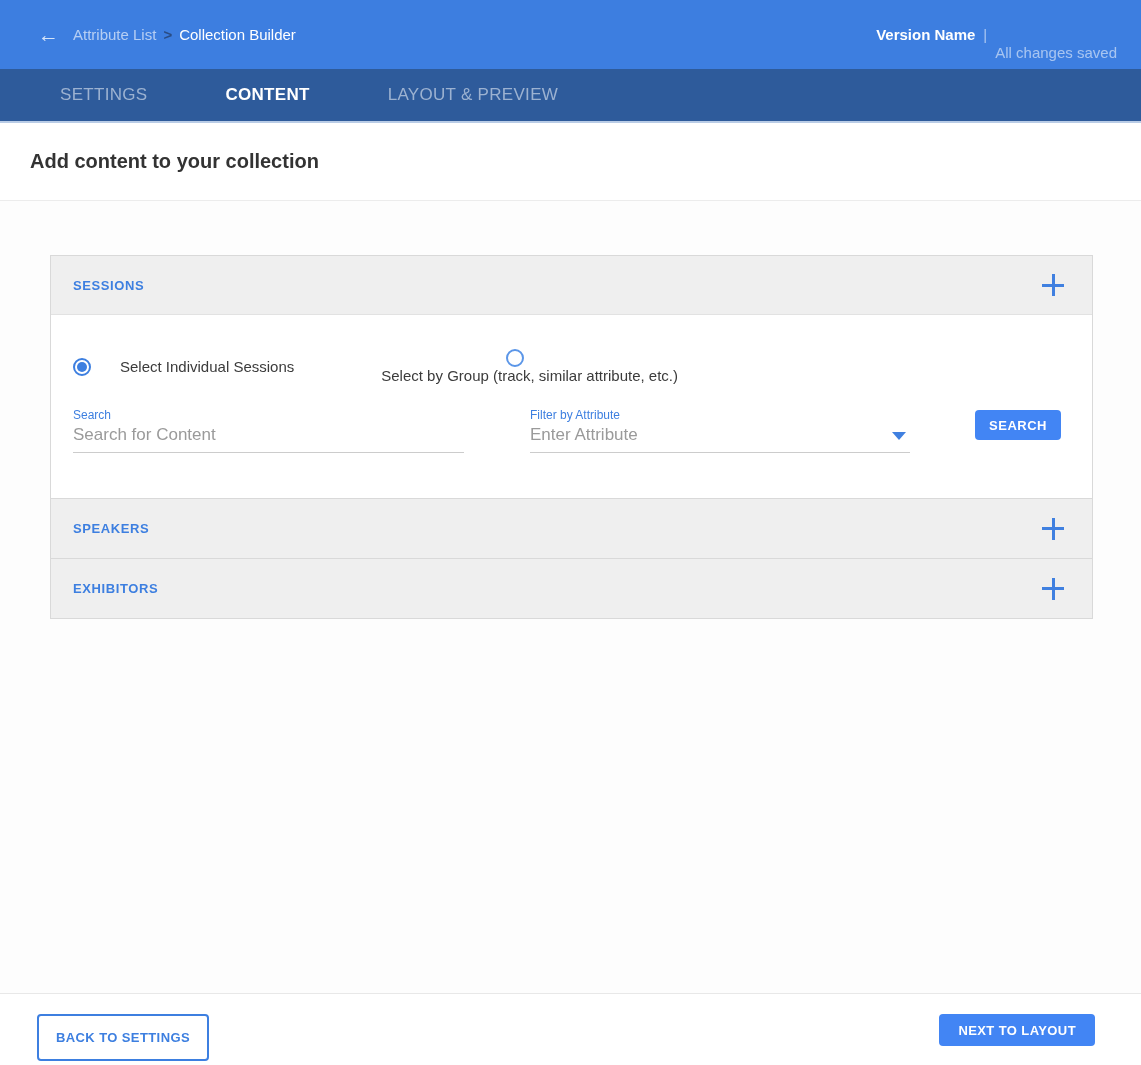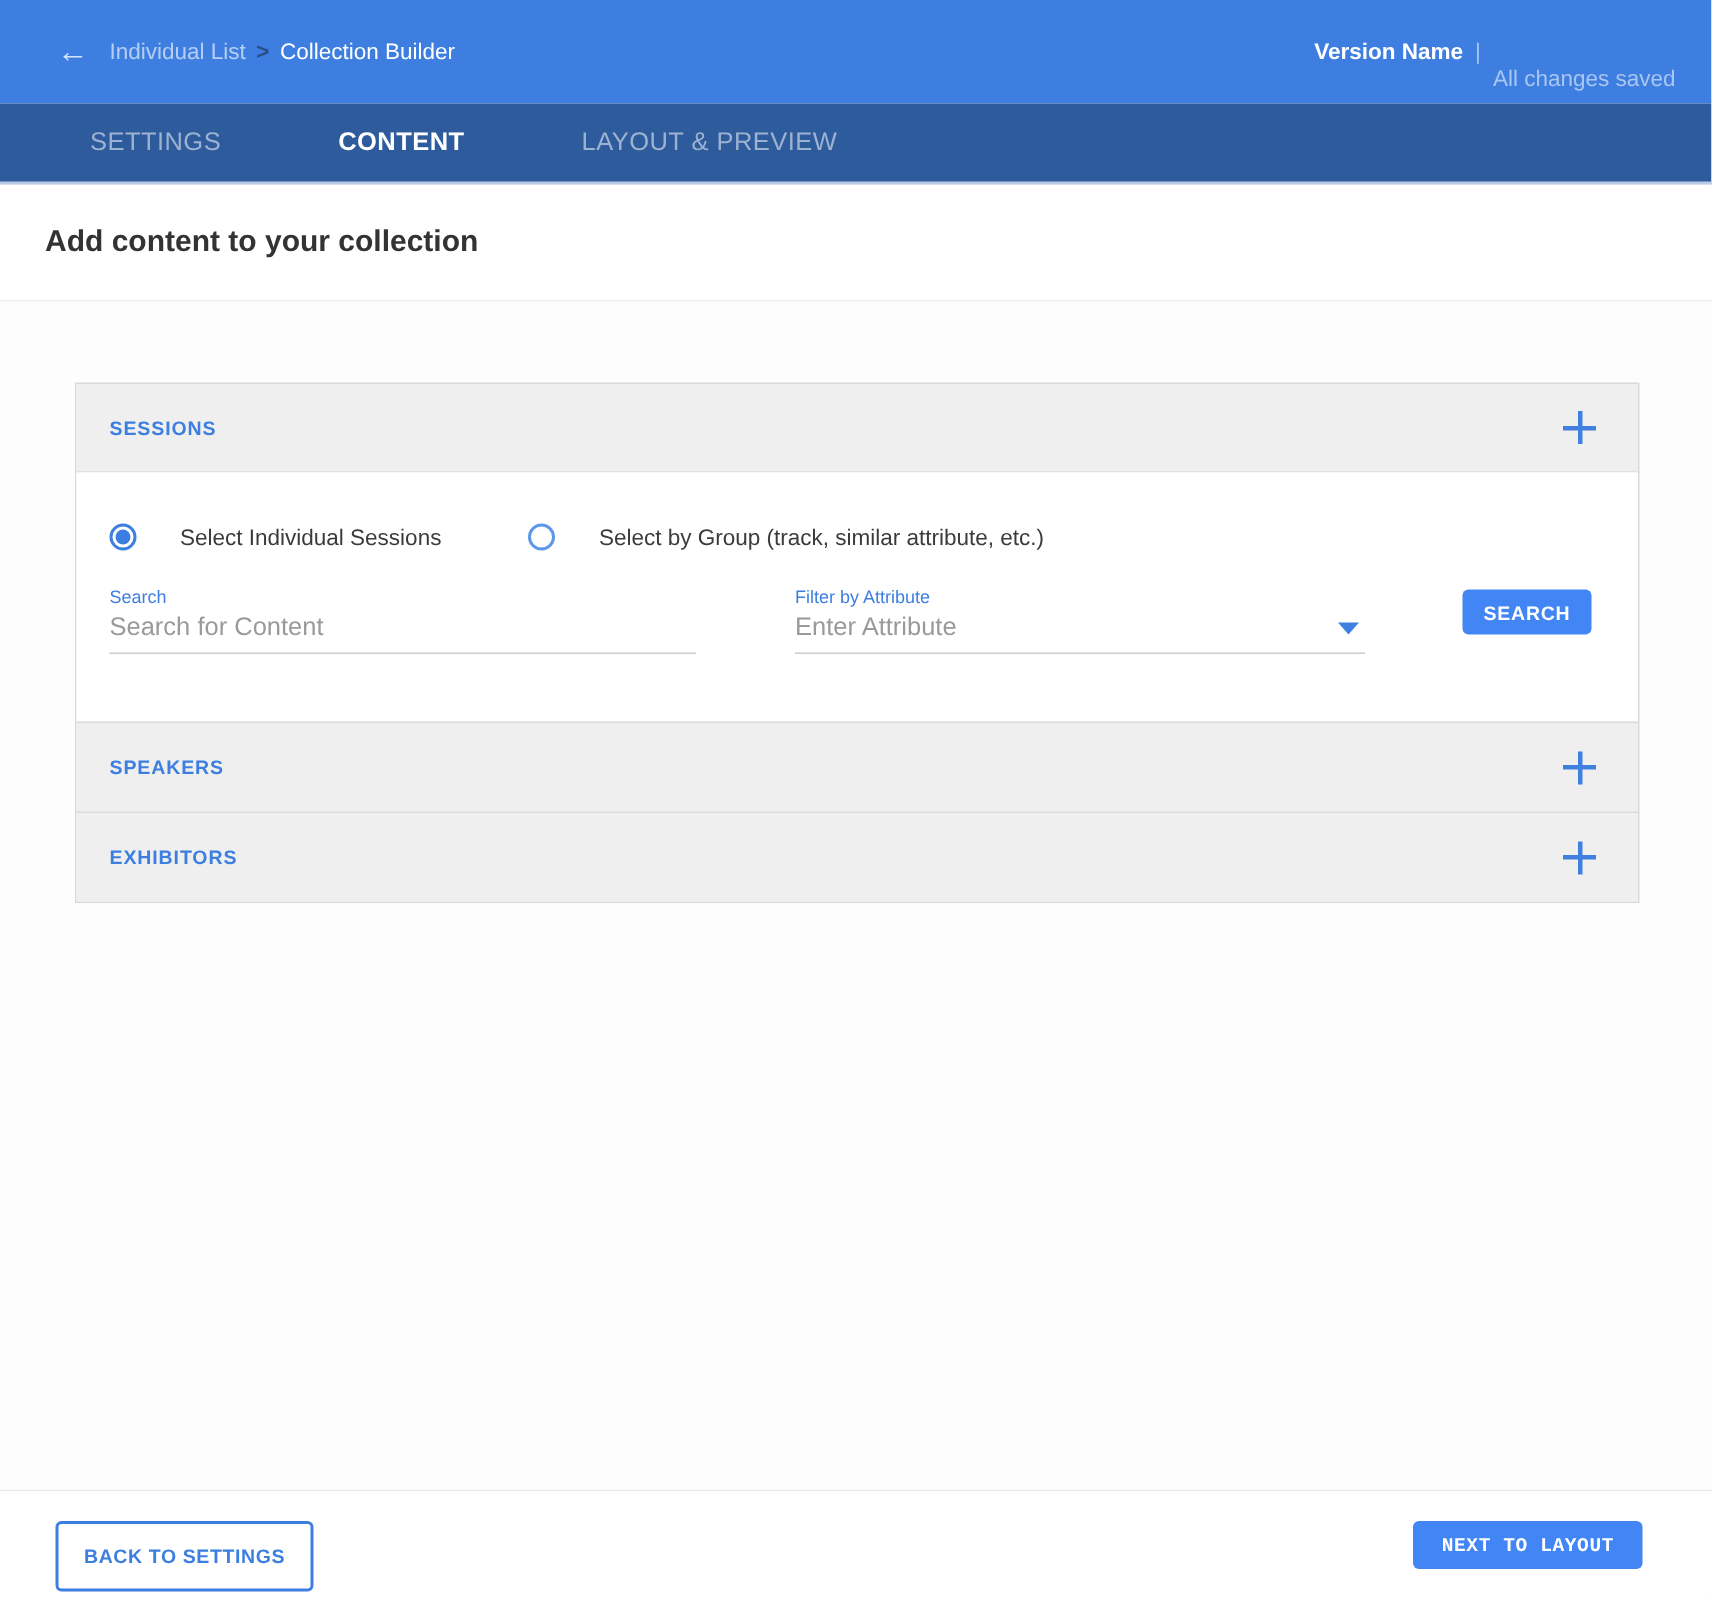--- a/index.html
+++ b/index.html
@@ -87,21 +87,21 @@
   }
   .plus::after {
     content:""; position:absolute; top:0; bottom:0; left:50%;
     width:3px; margin-left:-1.5px; background:#4080e0;
   }
 
   .acc-body { background:#ffffff; padding:34px 22px 45px 22px; }
 
   .radio-row { display:flex; align-items:center; }
   .radio-item { display:flex; align-items:center; cursor:pointer; }
-  .radio-item + .radio-item { margin-left:58px; }
+  .radio-item + .radio-item { margin-left:58px;flex-direction:column; }
   .radio {
     width:18px; height:18px; border-radius:50%;
     border:2px solid #5b96e8; background:#ffffff;
     display:inline-block; position:relative; flex:0 0 18px;
   }
   .radio.selected { border-color:#3d7fe0; }
   .radio.selected::after {
     content:""; position:absolute; left:2px; top:2px; right:2px; bottom:2px;
     background:#3d7fe0; border-radius:50%;
   }
@@ -151,32 +151,32 @@
     background:#ffffff; color:#3d7fe0;
     border:2px solid #3d7fe0; border-radius:4px;
     font-family:"Liberation Sans", sans-serif;
     font-size:13px; font-weight:bold; letter-spacing:0.4px;
     cursor:pointer;
   }
   .btn-filled {
     height:32px; padding:0 19px;
     background:#4285f4; color:#ffffff;
     border:none; border-radius:4px;
-    font-family:Liberation Mono, monospace;
+    font-family:Liberation Sans, sans-serif;
     font-size:13px; font-weight:bold; letter-spacing:0.4px;
     cursor:pointer;
   }
 </style>
 </head>
 <body>
 
 <div class="appbar">
   <div class="appbar-left">
     <span class="back-arrow">←</span>
-    <span class="crumb-parent">Individual List</span>
+    <span class="crumb-parent">Attribute List</span>
     <span class="crumb-sep">&gt;</span>
     <span class="crumb-current">Collection Builder</span>
   </div>
   <div class="appbar-right">
     <span class="version-name">Version Name</span>
     <span class="status-sep">|</span>
     <span class="save-status">All changes saved</span>
   </div>
 </div>
 

